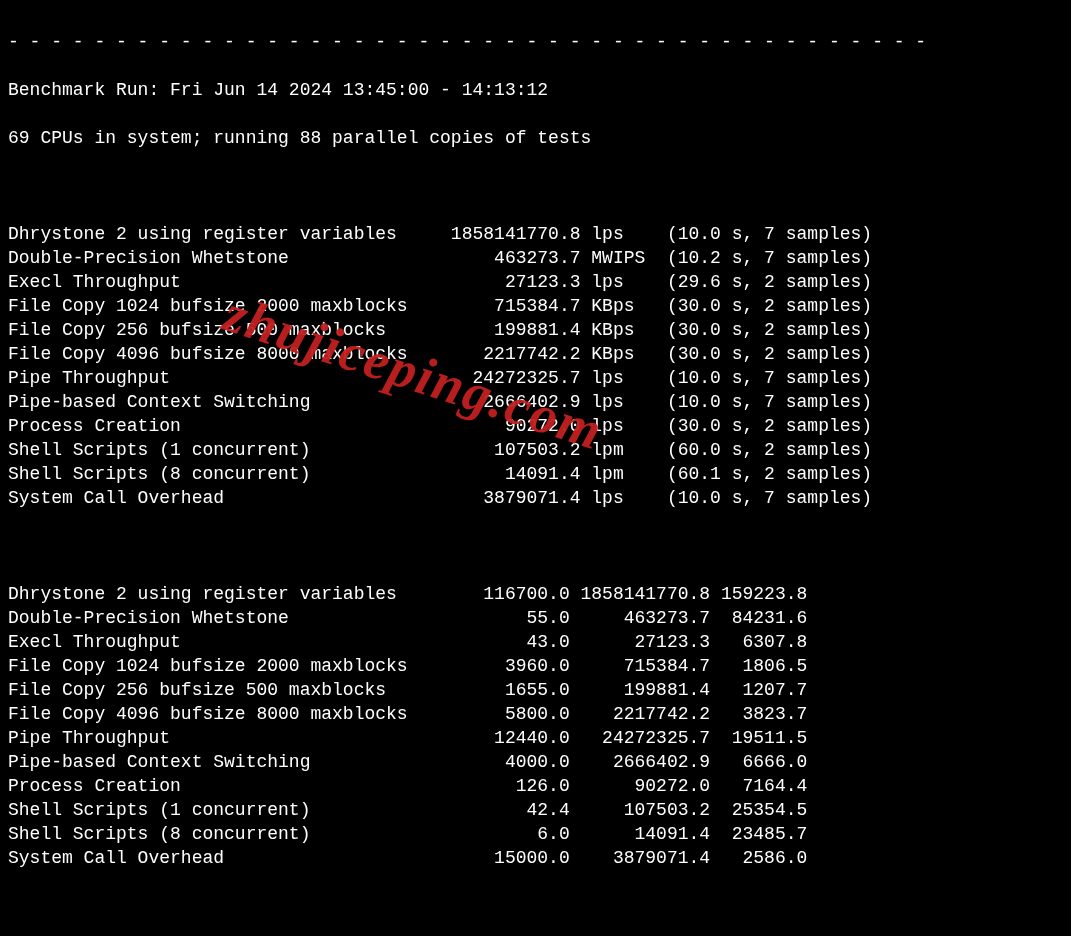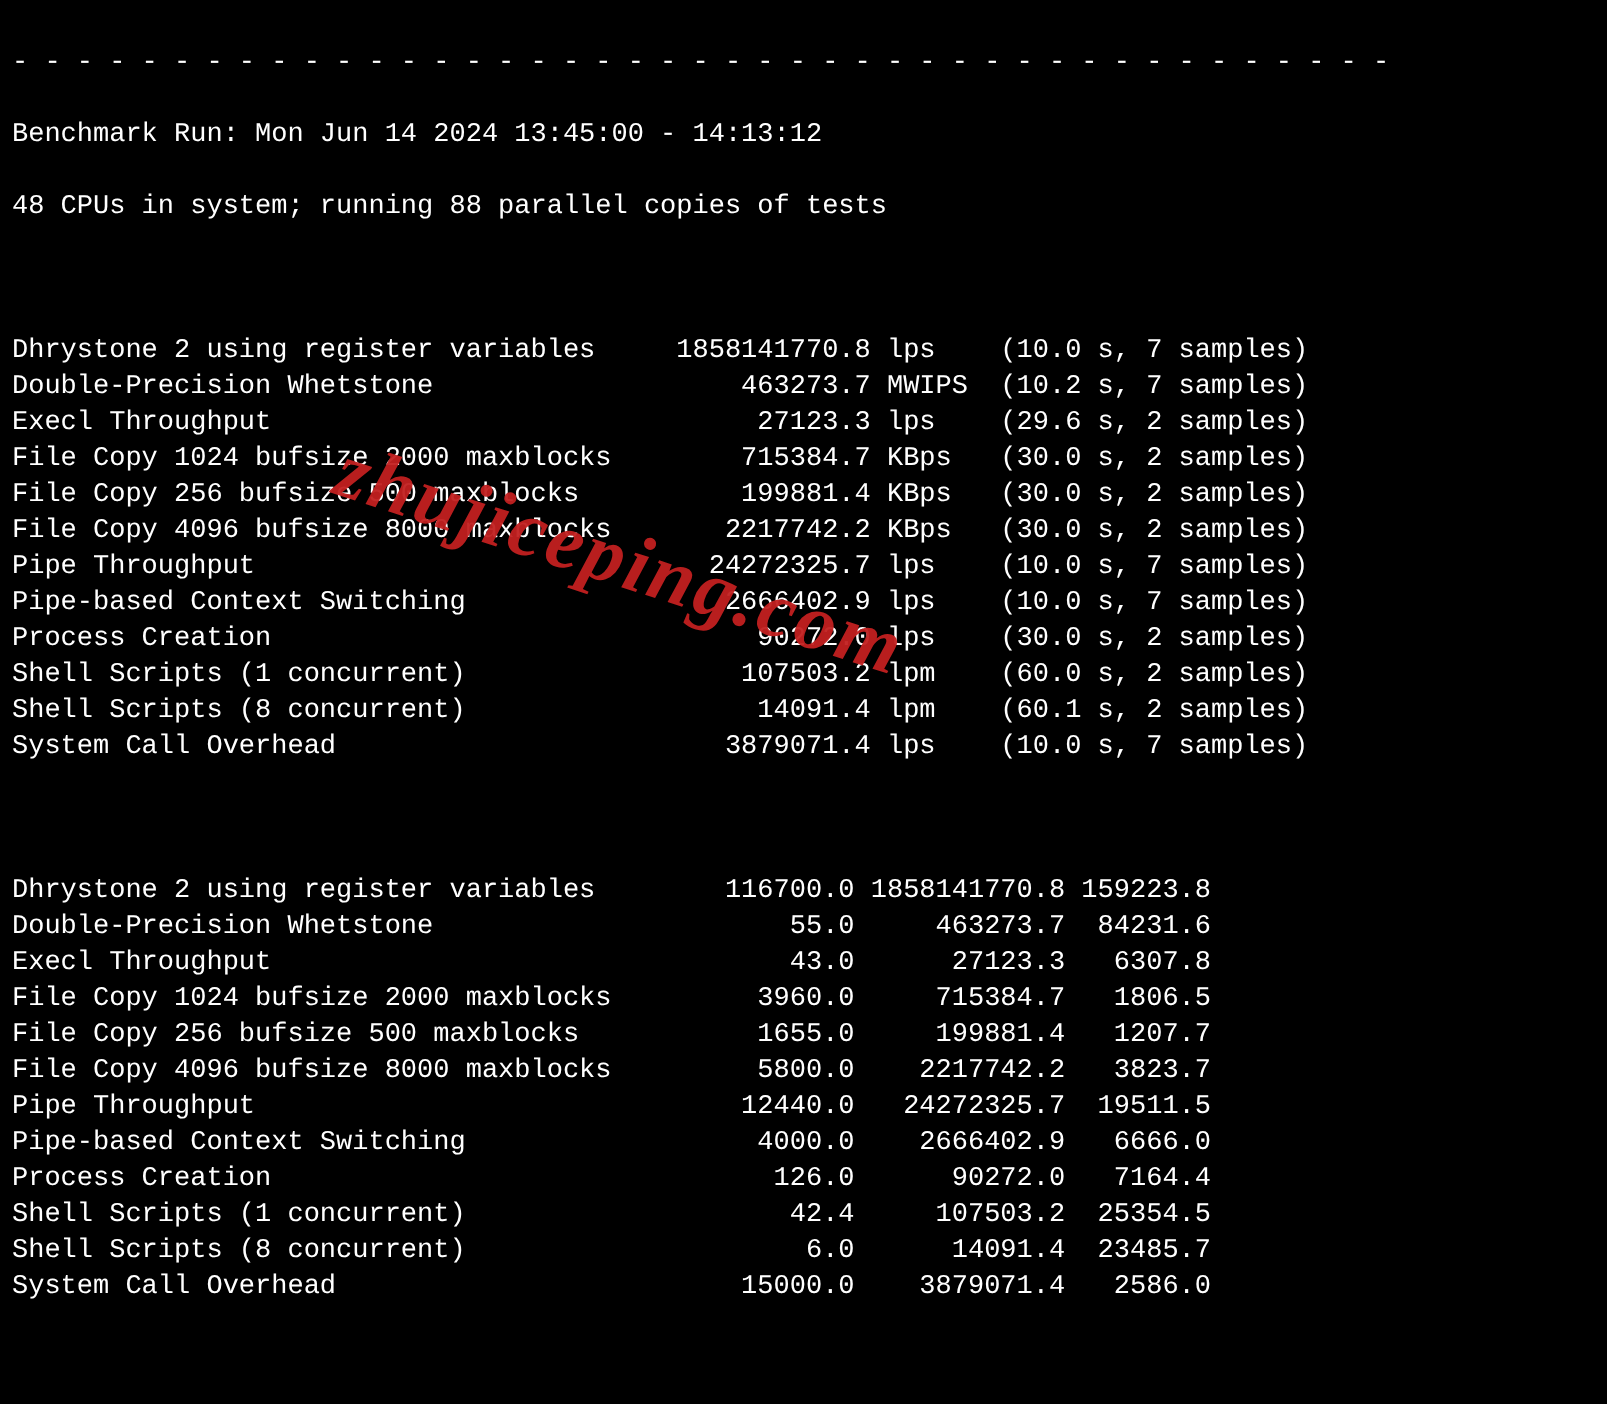--- a/index.html
+++ b/index.html
@@ -35,22 +35,22 @@
     letter-spacing: 2px;
     pointer-events: none;
     opacity: 0.95;
   }
 </style>
 </head>
 <body>
 
 <div class="terminal">
 <span class="line">- - - - - - - - - - - - - - - - - - - - - - - - - - - - - - - - - - - - - - - - - - -</span>
-<span class="line">Benchmark Run: Mon Jun 14 2024 13:45:00 - 14:13:12</span>
-<span class="line">48 CPUs in system; running 88 parallel copies of tests</span>
+<span class="line">Benchmark Run: Fri Jun 14 2024 13:45:00 - 14:13:12</span>
+<span class="line">69 CPUs in system; running 88 parallel copies of tests</span>
 <span class="line"> </span>
 <div id="tests-block"><span class="line">Dhrystone 2 using register variables     1858141770.8 lps    (10.0 s, 7 samples)</span><span class="line">Double-Precision Whetstone                   463273.7 MWIPS  (10.2 s, 7 samples)</span><span class="line">Execl Throughput                              27123.3 lps    (29.6 s, 2 samples)</span><span class="line">File Copy 1024 bufsize 2000 maxblocks        715384.7 KBps   (30.0 s, 2 samples)</span><span class="line">File Copy 256 bufsize 500 maxblocks          199881.4 KBps   (30.0 s, 2 samples)</span><span class="line">File Copy 4096 bufsize 8000 maxblocks       2217742.2 KBps   (30.0 s, 2 samples)</span><span class="line">Pipe Throughput                            24272325.7 lps    (10.0 s, 7 samples)</span><span class="line">Pipe-based Context Switching                2666402.9 lps    (10.0 s, 7 samples)</span><span class="line">Process Creation                              90272.0 lps    (30.0 s, 2 samples)</span><span class="line">Shell Scripts (1 concurrent)                 107503.2 lpm    (60.0 s, 2 samples)</span><span class="line">Shell Scripts (8 concurrent)                  14091.4 lpm    (60.1 s, 2 samples)</span><span class="line">System Call Overhead                        3879071.4 lps    (10.0 s, 7 samples)</span></div>
 <span class="line"> </span>
 <div id="index-block"><span class="line">Dhrystone 2 using register variables        116700.0 1858141770.8 159223.8</span><span class="line">Double-Precision Whetstone                      55.0     463273.7  84231.6</span><span class="line">Execl Throughput                                43.0      27123.3   6307.8</span><span class="line">File Copy 1024 bufsize 2000 maxblocks         3960.0     715384.7   1806.5</span><span class="line">File Copy 256 bufsize 500 maxblocks           1655.0     199881.4   1207.7</span><span class="line">File Copy 4096 bufsize 8000 maxblocks         5800.0    2217742.2   3823.7</span><span class="line">Pipe Throughput                              12440.0   24272325.7  19511.5</span><span class="line">Pipe-based Context Switching                  4000.0    2666402.9   6666.0</span><span class="line">Process Creation                               126.0      90272.0   7164.4</span><span class="line">Shell Scripts (1 concurrent)                    42.4     107503.2  25354.5</span><span class="line">Shell Scripts (8 concurrent)                     6.0      14091.4  23485.7</span><span class="line">System Call Overhead                         15000.0    3879071.4   2586.0</span></div>
 
 
 <div class="watermark">zhujiceping.com</div>
 </div>
 
 </body></html>

